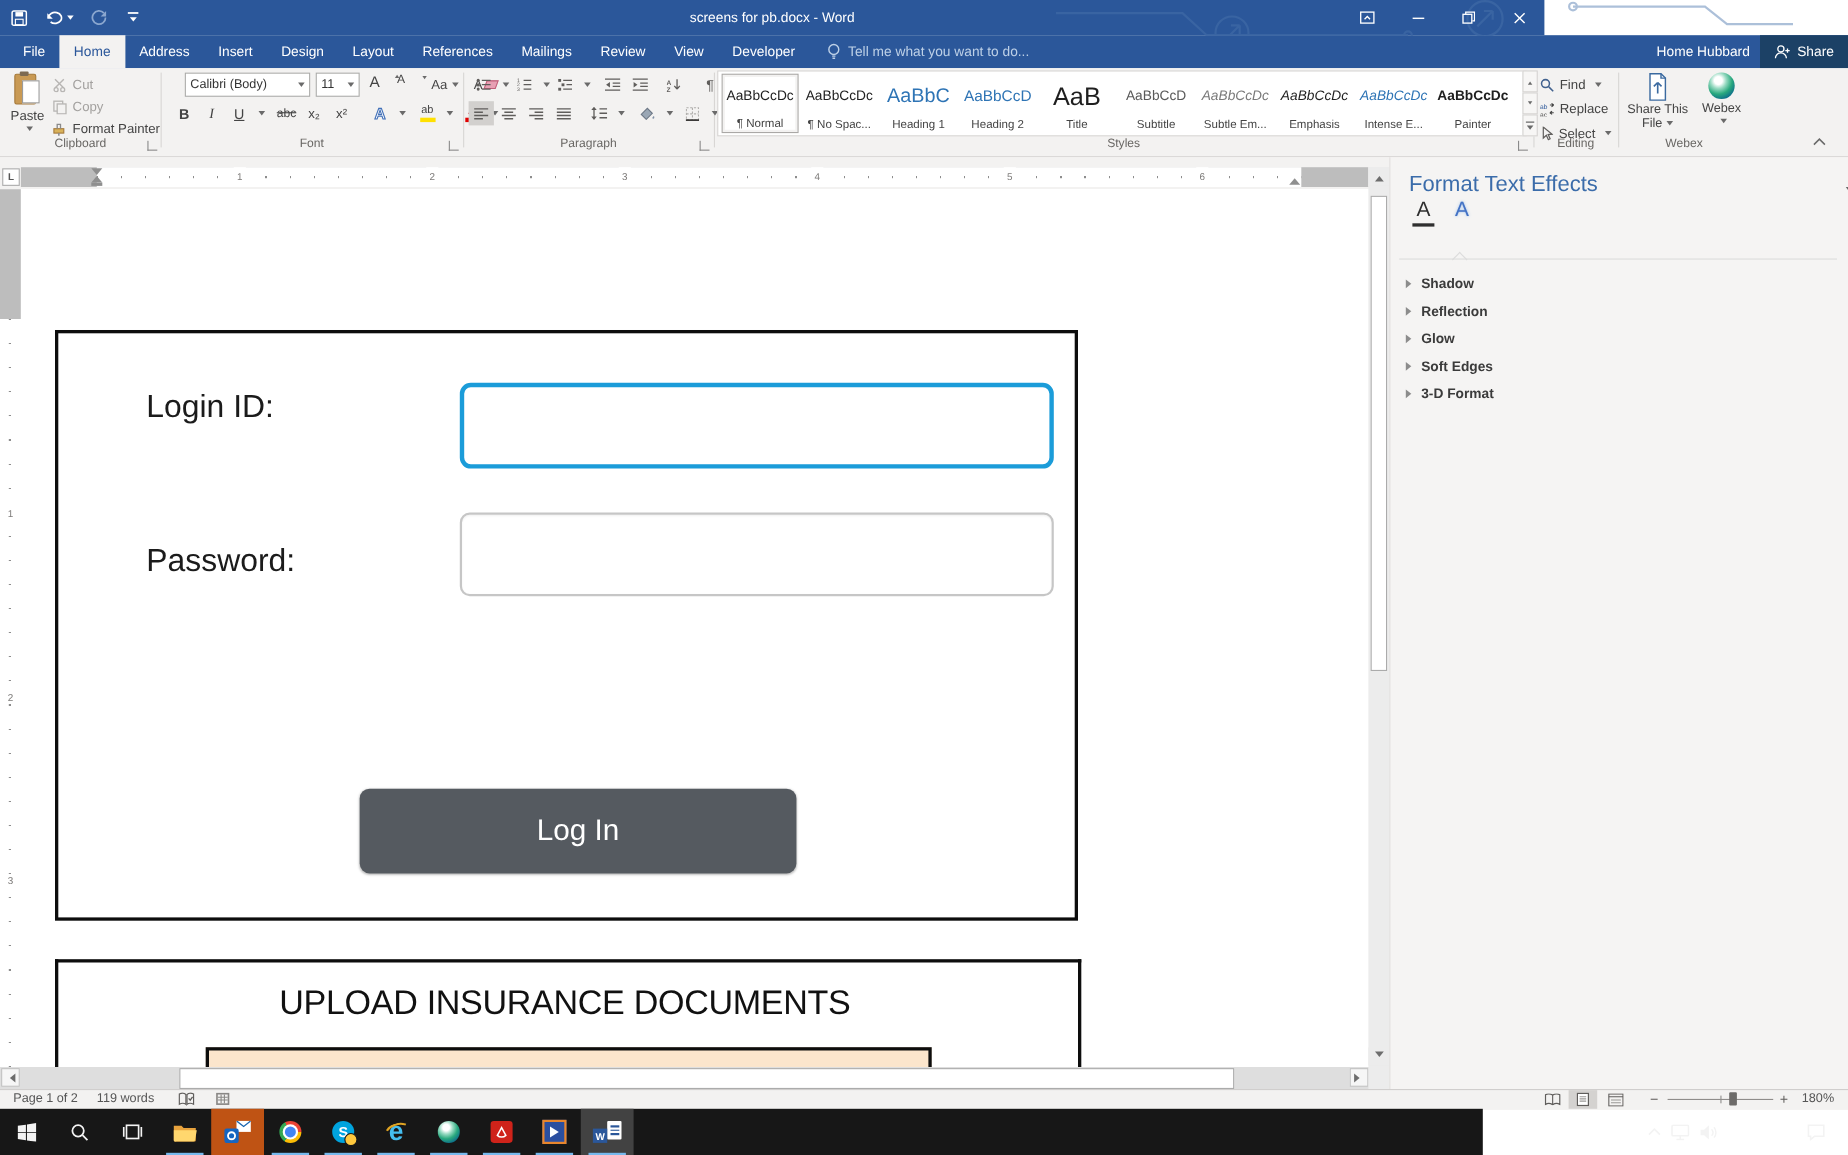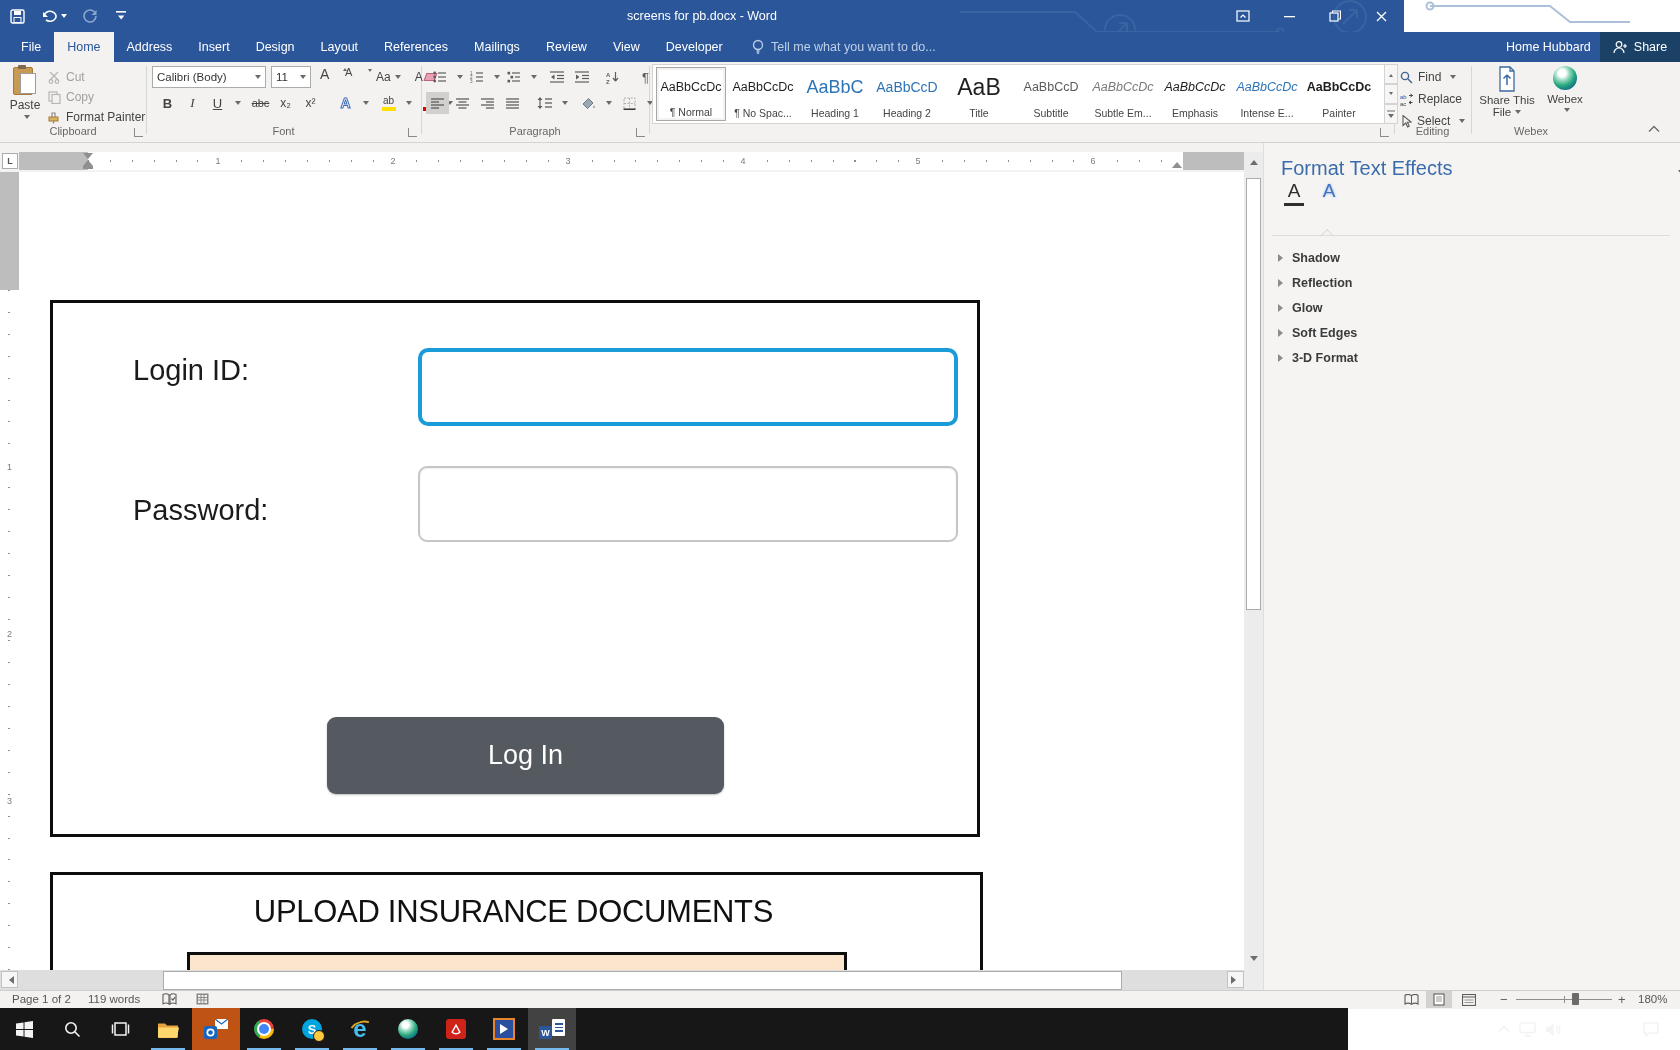--- a/index.html
+++ b/index.html
@@ -315,21 +315,21 @@
       <svg width="13" height="13" viewBox="0 0 13 13">
           <rect x="1" y="6" width="9" height="4" fill="#d9b25a" stroke="#a5793a" stroke-width="1"></rect>
           <path d="M4 6 V2 h3 v4" fill="none" stroke="#8a8a8a" stroke-width="1.2"></path>
           <path d="M5.5 10 v2.5" stroke="#8a8a8a" stroke-width="1.4"></path>
         </svg>
       <span>Format Painter</span>
     </div>
     <div class="glabel" style="left:0;width:146px">Clipboard</div>
     <span class="launch" style="left:134px"></span>
 
-    <div class="row" style="left:152px;top:4px">
+    <div class="row" style="left:168px;top:4px">
       <span class="combo" style="width:104px">
         <span style="overflow:hidden;white-space:nowrap">Calibri (Body)</span>
           <span class="cdn"></span>
       </span>
       <span class="combo" style="width:30px;margin-left:3px">
         <span>11</span>
           <span class="cdn"></span>
       </span>
       <span class="rb stack" style="margin-left:5px;font-size:14px"><span>A</span><span class="mk cup" style="border-width:2.5px;border-bottom-width:3.5px"></span></span>
       <span class="rb stack" style="font-size:11px"><span>A</span><span class="mk cdn" style="border-width:2.5px;border-top-width:3.5px;margin-left:0"></span></span>
@@ -567,20 +567,21 @@
       <span class="gsb">
           <span class="cdn" style="border-width:2.5px;border-top-width:3.5px;margin:0"></span>
         </span>
       <span class="gsb">
           <svg width="8" height="9" viewBox="0 0 8 9">
             <line x1="0" y1="1" x2="8" y2="1" stroke="#6a6a6a"></line>
             <path d="M1 4 h6 l-3 4 z" fill="#6a6a6a"></path>
           </svg>
         </span>
     </div>
+    <div class="glabel" style="left:649px;width:745px">Styles</div>
     <span class="launch" style="left:1380px"></span>
 
     <div class="smallrow" style="left:1400px;top:6px">
       <svg width="13" height="13" viewBox="0 0 13 13">
           <circle cx="5" cy="5" r="3.6" fill="none" stroke="#41618e" stroke-width="1.4"></circle>
           <line x1="8" y1="8" x2="12" y2="12" stroke="#41618e" stroke-width="1.4"></line>
         </svg>
       <span>Find</span>
         <span class="cdn"></span>
     </div>

